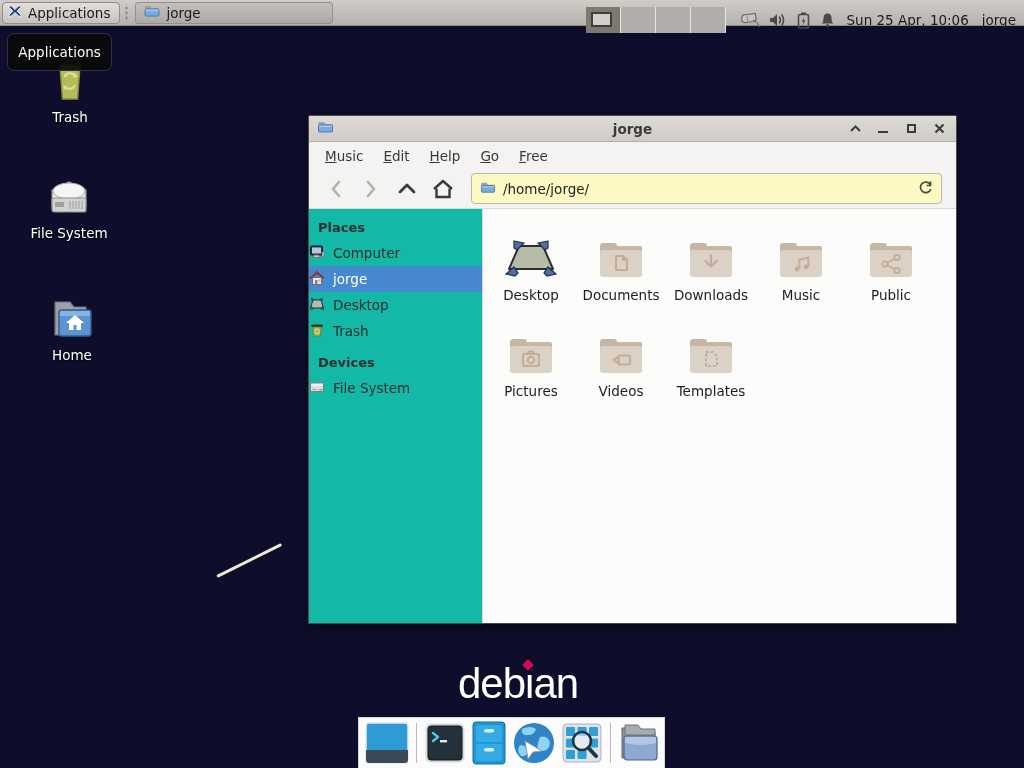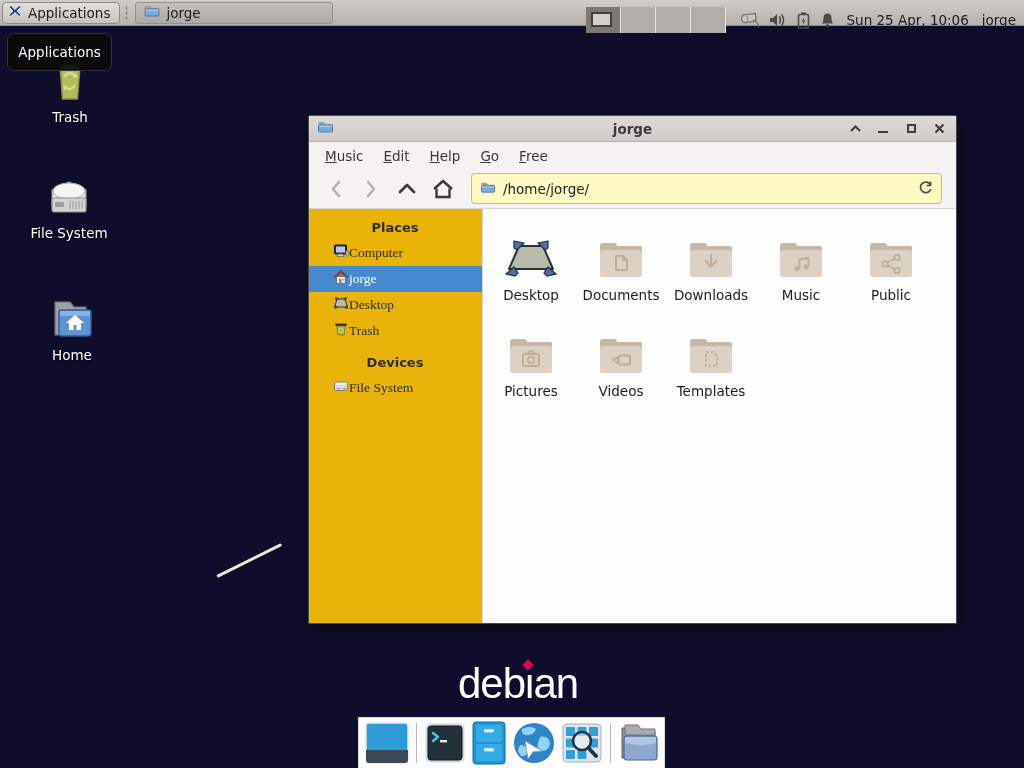--- a/index.html
+++ b/index.html
@@ -126,27 +126,27 @@
     border:1px solid #b9b6b2; border-radius:4px;
     display:flex; align-items:center; padding:0 8px; gap:7px;
   }
   .pathbar input {
     flex:1; border:none; outline:none; font-size:13.5px; color:#1e1e1e;
     font-family:inherit; background:transparent;
   }
 
   .win-content { flex:1; display:flex; min-height:0; }
   .sidebar {
-    width:174px; background:#eab308; border-right:1px solid #dad8d4;
-    padding-top:6px; overflow:hidden; flex:0 0 auto;text-align:center;
+    width:174px; background:#14b8a6; border-right:1px solid #dad8d4;
+    padding-top:6px; overflow:hidden; flex:0 0 auto;
   }
   .side-header { font-weight:bold; font-size:13px; color:#2f2f2f; padding:5px 10px 5px 9px; }
   .side-item {
-    height:26px; display:flex; align-items:center; 
-    padding-left:24px; font-size:13.5px; color:#2f2f2f;font-family:Liberation Serif, serif;
+    height:26px; display:flex; align-items:center; gap:8px;
+    font-size:13.5px; color:#2f2f2f;
   }
   .side-item.selected { background:#4689ce; color:#fff; }
   .side-item svg { flex:0 0 auto; }
   .side-gap { height:6px; }
 
   .files-pane {
     flex:1; background:#fcfcfb; padding:14px 0 0 3px;
     display:flex; flex-wrap:wrap; align-content:flex-start;
   }
   .file-item { width:90px; height:95px; text-align:center; margin-bottom:1px; }

